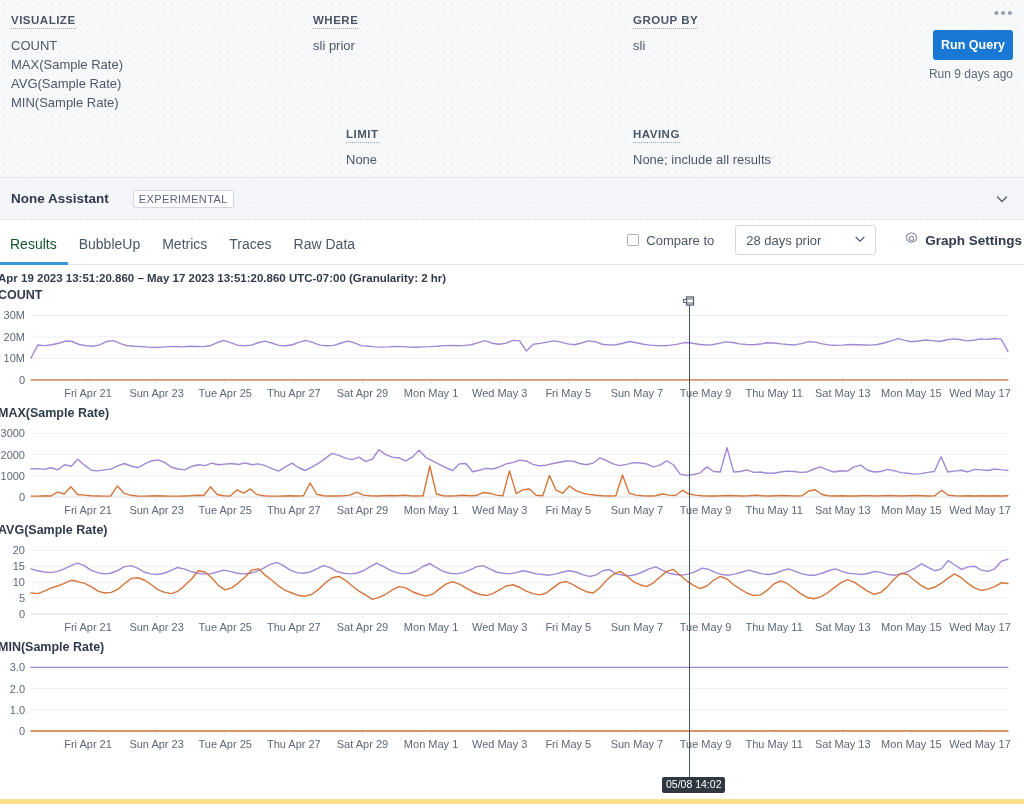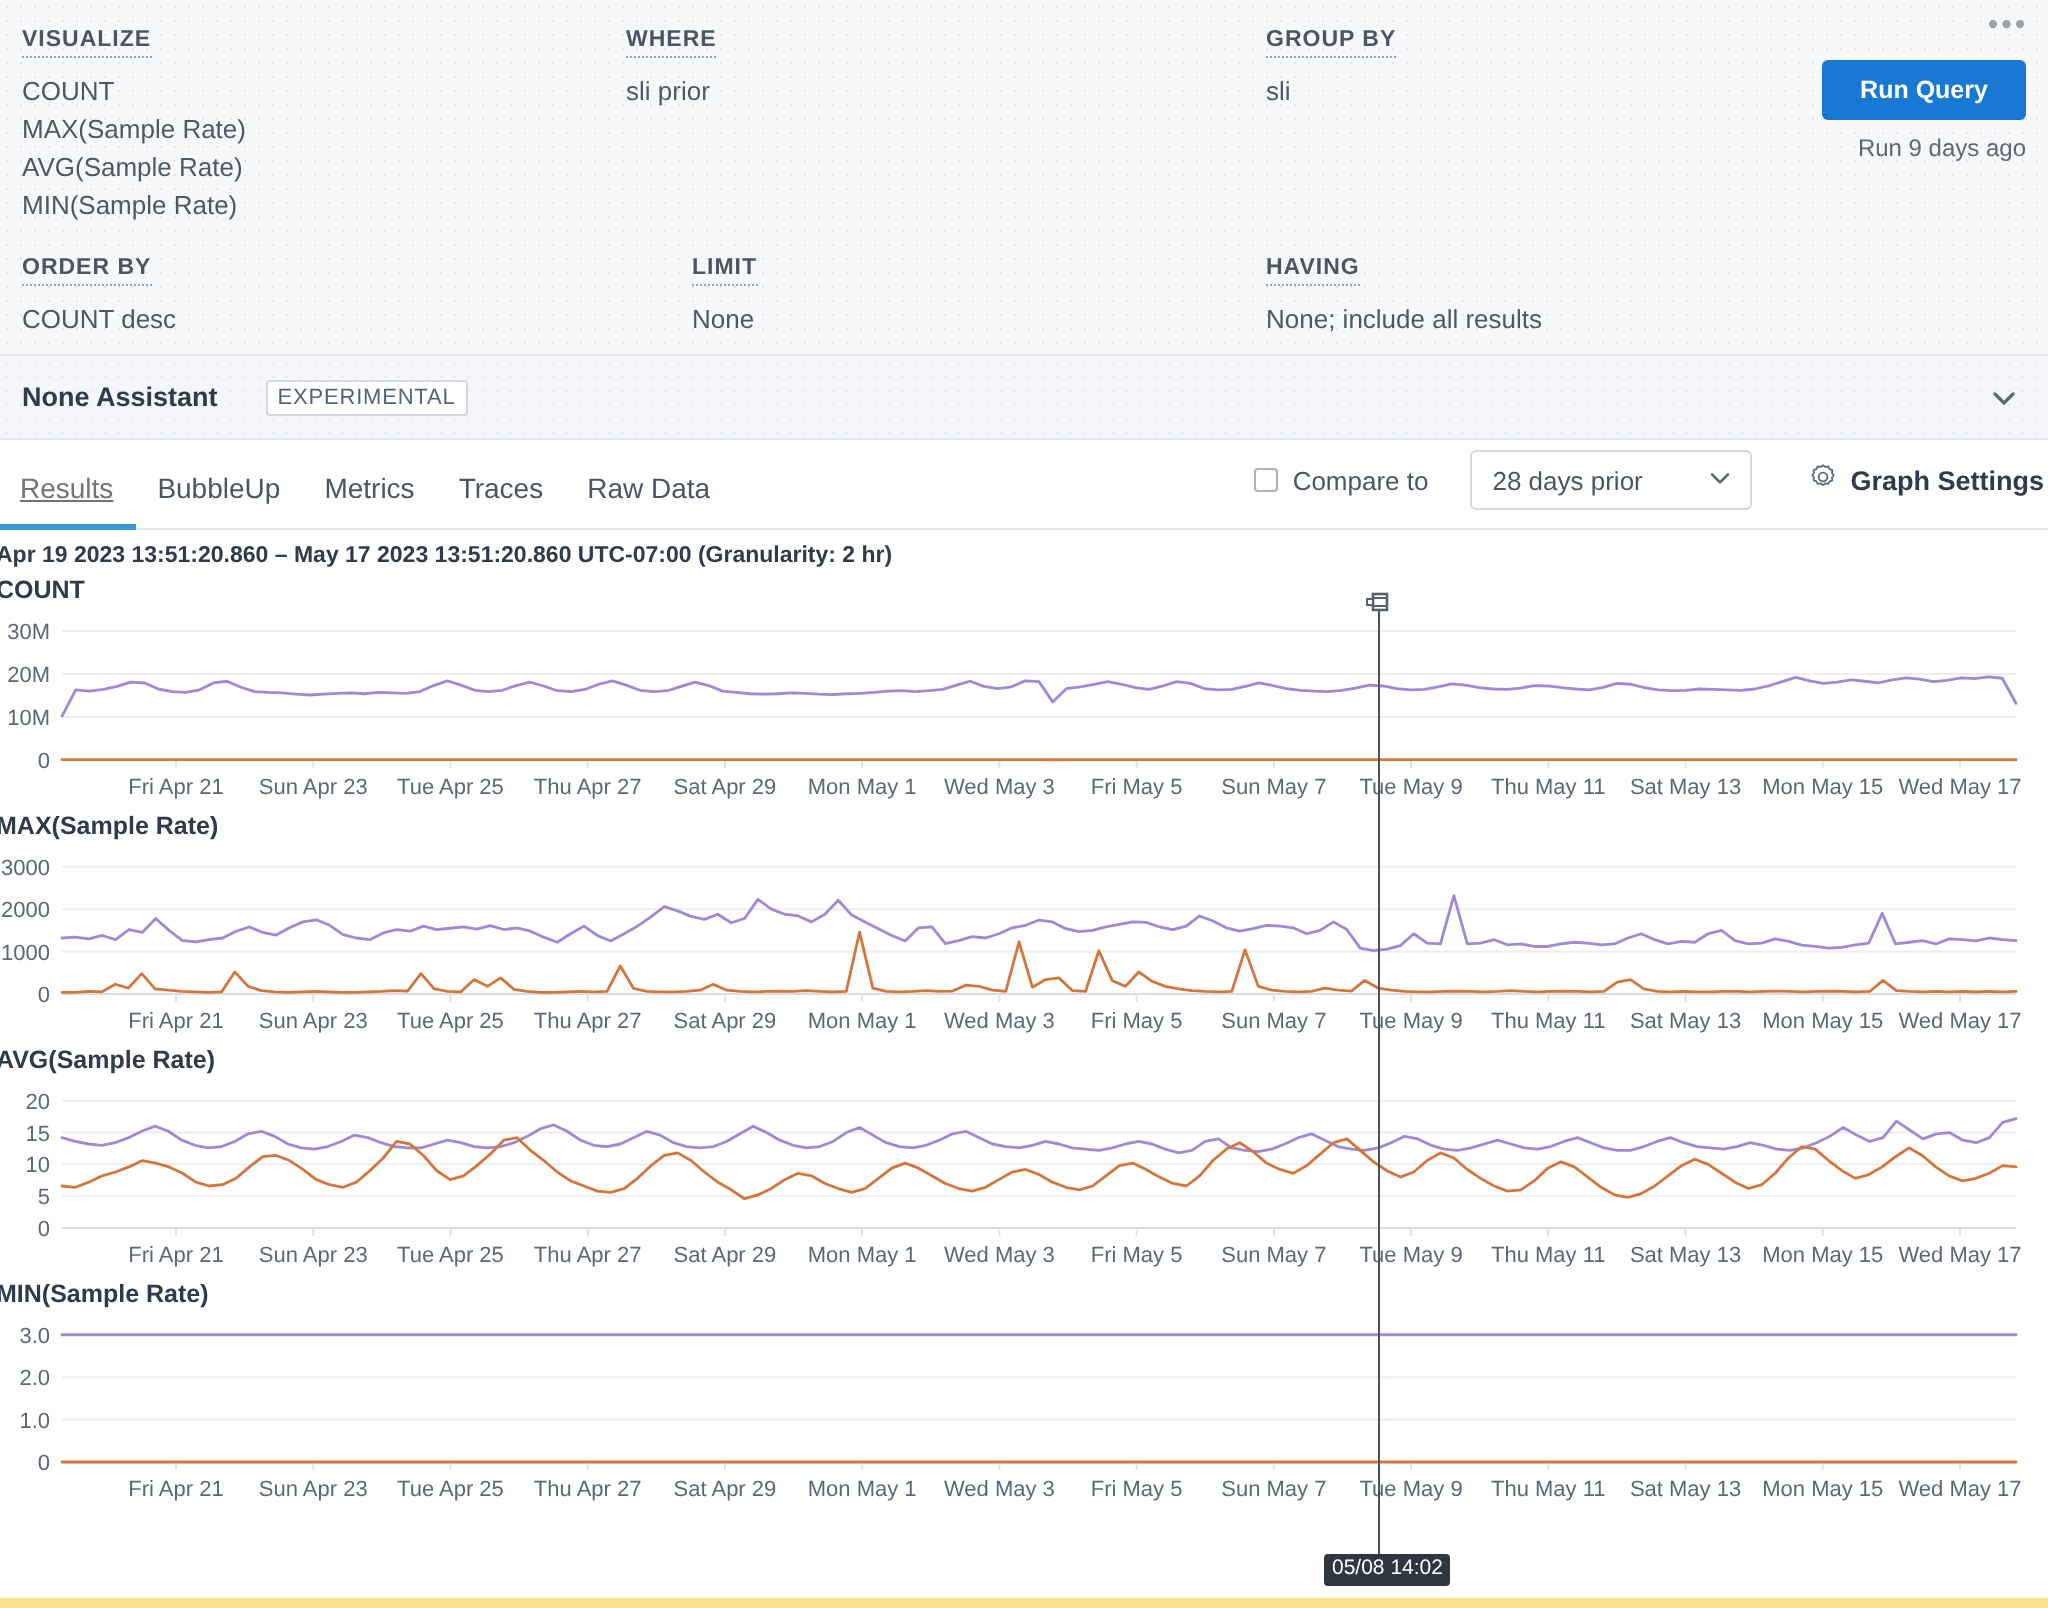--- a/index.html
+++ b/index.html
@@ -54,21 +54,21 @@
     gap: 2px;
     color: #9aa3b0;
     font-size: 15px;
     letter-spacing: 1.5px;
     line-height: 1;
     cursor: pointer;
   }
   .run-btn {
     position: absolute;
     right: 11px; top: 30px;
-    width: 102px; height: 30px;
+    width: 80px; height: 30px;
     background: #1878d4;
     color: #fff;
     border: none;
     border-radius: 3px;
     font-size: 12.5px;
     font-weight: bold;
     font-family: "Liberation Sans", sans-serif;
     cursor: pointer;
   }
   .run-ago {
@@ -119,21 +119,21 @@
     align-items: flex-end;
   }
   .tabs { display: flex; align-items: flex-end; height: 100%; margin-left: -1px; }
   .tab {
     font-size: 14px;
     color: #4a5666;
     padding: 0 11px 12px 11px;
     cursor: pointer;
     position: relative;
   }
-  .tab.active { color: #737373; text-decoration: underline; }
+  .tab.active { color: #14532d; }
   .tab.active::after {
     content: "";
     position: absolute;
     left: 0; right: 0; bottom: -1px;
     height: 3px;
     background: #3a9ad9;
   }
   .tabs-right {
     position: absolute; right: 0; bottom: 9px;
     display: flex; align-items: center; gap: 12px;
@@ -248,24 +248,20 @@
     <div class="qb-col qb-where">
       <div class="qb-label">WHERE</div>
       <div class="qb-val">sli prior</div>
     </div>
 
     <div class="qb-col qb-group">
       <div class="qb-label">GROUP BY</div>
       <div class="qb-val">sli</div>
     </div>
 
-    <div class="qb-col qb-order">
-      <div class="qb-label">ORDER BY</div>
-      <div class="qb-val">COUNT desc</div>
-    </div>
 
     <div class="qb-col qb-limit">
       <div class="qb-label">LIMIT</div>
       <div class="qb-val">None</div>
     </div>
 
     <div class="qb-col qb-having">
       <div class="qb-label">HAVING</div>
       <div class="qb-val">None; include all results</div>
     </div>

